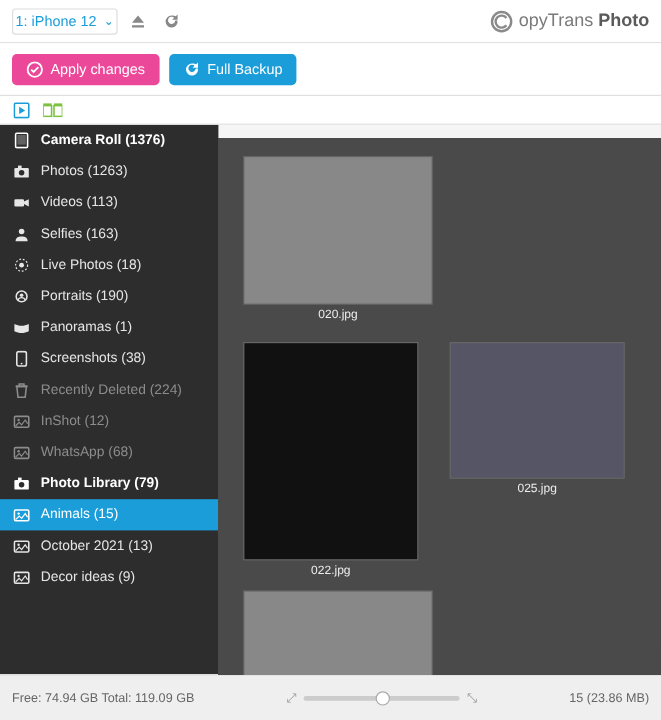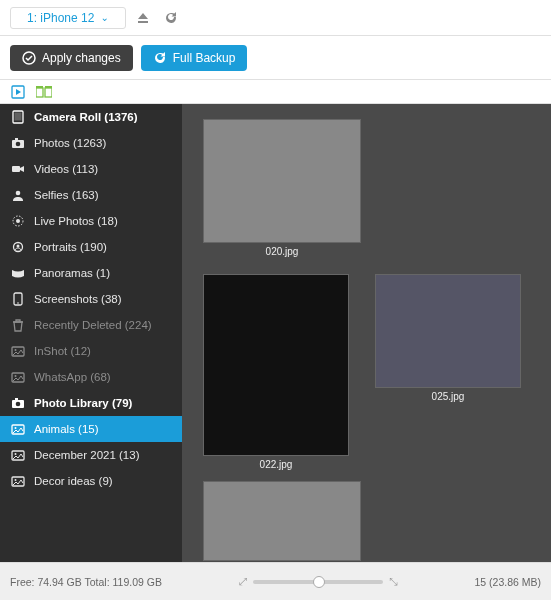--- a/index.html
+++ b/index.html
@@ -13,58 +13,58 @@
     color: #333;
   }
   .app { display: flex; flex-direction: column; height: 100%; }
   .toolbar-top {
     display: flex; align-items: center; justify-content: space-between;
     padding: 6px 10px; background: #fff; border-bottom: 1px solid #e0e0e0;
     height: 36px;
   }
   .device-wrap { display: flex; align-items: center; gap: 6px; }
   .device-select {
-    color: #1b9dd9; font-size: 12px; border: 1px solid #ddd; padding: 3px 16px;
+    color: #1b9dd9; font-size: 12px; border: 1px solid #ddd; padding: 3px 2px;
     border-radius: 3px; display: flex; align-items: center; gap: 6px; cursor: pointer;
   }
   .chev { color:#1b9dd9; font-size:10px;}
   .small-icon-btn {
     width: 22px; height: 22px; display:flex; align-items:center; justify-content:center;
     color:#888; cursor:pointer; border-radius:3px;
   }
   .brand { display:flex; align-items:center; gap:4px; color:#7a7a7a; font-size:15px; }
   .brand .thin { font-weight: 300; }
   .brand .bold { font-weight: 600; color:#5a5a5a;}
   .toolbar-actions {
     display: flex; align-items: center; gap: 8px; padding: 8px 10px; background: #fff;
     border-bottom: 1px solid #e0e0e0; height: 44px;
   }
   .btn { display:flex; align-items:center; gap:6px; padding: 6px 12px; border-radius:4px;
     color:#fff; font-size:12px; cursor:pointer; border:none;}
-  .btn.green { background:#404040; }
+  .btn.green { background:#ec4899; }
   .btn.blue { background:#1b9dd9; }
   .mode-row {
     display:flex; align-items:center; gap:10px; padding: 4px 10px; background:#fff;
     border-bottom:1px solid #e0e0e0; height:24px;
   }
   .mode-icon { width:16px; height:16px; display:flex;align-items:center;justify-content:center; cursor:pointer;}
   .main { flex:1; display:flex; overflow:hidden; }
   .sidebar {
     width:182px; background:#2d2d2d; color:#e6e6e6; overflow-y:auto;
     font-size:11.5px;
   }
   .side-item {
     display:flex; align-items:center; gap:8px; padding:5px 10px; cursor:pointer;
     white-space:nowrap;
   }
   .side-item.head { font-weight:700; color:#fff; }
   .side-item.selected { background:#1b9dd9; color:#fff; }
   .side-item.dim { color:#8c8c8c; }
   .side-icon { width:16px; height:16px; flex-shrink:0; display:flex;align-items:center;justify-content:center;}
-  .content { flex:1; background:#4a4a4a; overflow:auto; position:relative; }
+  .content { flex:1; background:#4a4a4a; overflow:auto; position:relative;margin-top:11px; }
   .grid { display:flex; flex-wrap:wrap; gap:18px 28px; padding:16px 28px 16px 22px; align-items:flex-start;}
   .thumb { display:flex; flex-direction:column; align-items:center; gap:4px; }
   .thumb .imgbox { background:#888; box-shadow:0 0 0 1px #666; }
   .thumb .cap { color:#eee; font-size:10px; }
   .row2-a .imgbox { width:144px; height:180px; background:#111;}
   .row2-b .imgbox { width:144px; height:112px; background:#556;}
   .row1-a .imgbox { width:156px; height:122px;}
   .row1-b .imgbox { width:124px; height:166px;}
   .row3-a .imgbox { width:156px; height:78px; margin-top:-6px;}
   .statusbar {
@@ -97,20 +97,29 @@
       <div class="small-icon-btn">
         <svg width="14" height="14" viewBox="0 0 14 14">
             <path d="M7 2 L12 8 H2 Z M2 10h10v2H2z" fill="#888"></path>
           </svg>
       </div>
       <div class="small-icon-btn">
         <svg width="14" height="14" viewBox="0 0 14 14">
             <path d="M7 2a5 5 0 1 0 4.9 4H10a3 3 0 1 1-.88-2.12L7.5 5.5H12V1l-1.6 1.6A5 5 0 0 0 7 2z" fill="#888"></path>
           </svg>
       </div>
+    </div>
+    <div class="brand">
+      <span>
+        <svg width="20" height="20" viewBox="0 0 20 20">
+            <circle cx="10" cy="10" r="8" fill="none" stroke="#8a8a8a" stroke-width="2"></circle>
+            <path d="M14 7a5 5 0 1 0 0 6" fill="none" stroke="#8a8a8a" stroke-width="2"></path>
+          </svg>
+      </span>
+      <span><span class="thin">opyTrans</span><span class="bold"> Photo</span></span>
     </div>
   </div>
 
   <div class="toolbar-actions">
     <button class="btn green">
       <span>
         <svg width="14" height="14" viewBox="0 0 14 14">
             <circle cx="7" cy="7" r="6" fill="none" stroke="#fff" stroke-width="1.5"></circle>
             <path d="M4 7l2 2 4-4" fill="none" stroke="#fff" stroke-width="1.5"></path>
           </svg>
@@ -269,21 +278,21 @@
           <span>Animals (15)</span>
         </div>
         <div class="side-item">
           <span class="side-icon">
             <svg width="14" height="14" viewBox="0 0 14 14">
               <rect x="1" y="3" width="12" height="9" rx="1" fill="none" stroke="currentColor" stroke-width="1.3"></rect>
               <circle cx="4.5" cy="6" r="1" fill="currentColor"></circle>
               <path d="M2 11l3-3 2 2 3-4 2 3" fill="none" stroke="currentColor"></path>
             </svg>
           </span>
-          <span>December 2021 (13)</span>
+          <span>October 2021 (13)</span>
         </div>
         <div class="side-item">
           <span class="side-icon">
             <svg width="14" height="14" viewBox="0 0 14 14">
               <rect x="1" y="3" width="12" height="9" rx="1" fill="none" stroke="currentColor" stroke-width="1.3"></rect>
               <circle cx="4.5" cy="6" r="1" fill="currentColor"></circle>
               <path d="M2 11l3-3 2 2 3-4 2 3" fill="none" stroke="currentColor"></path>
             </svg>
           </span>
           <span>Decor ideas (9)</span>

